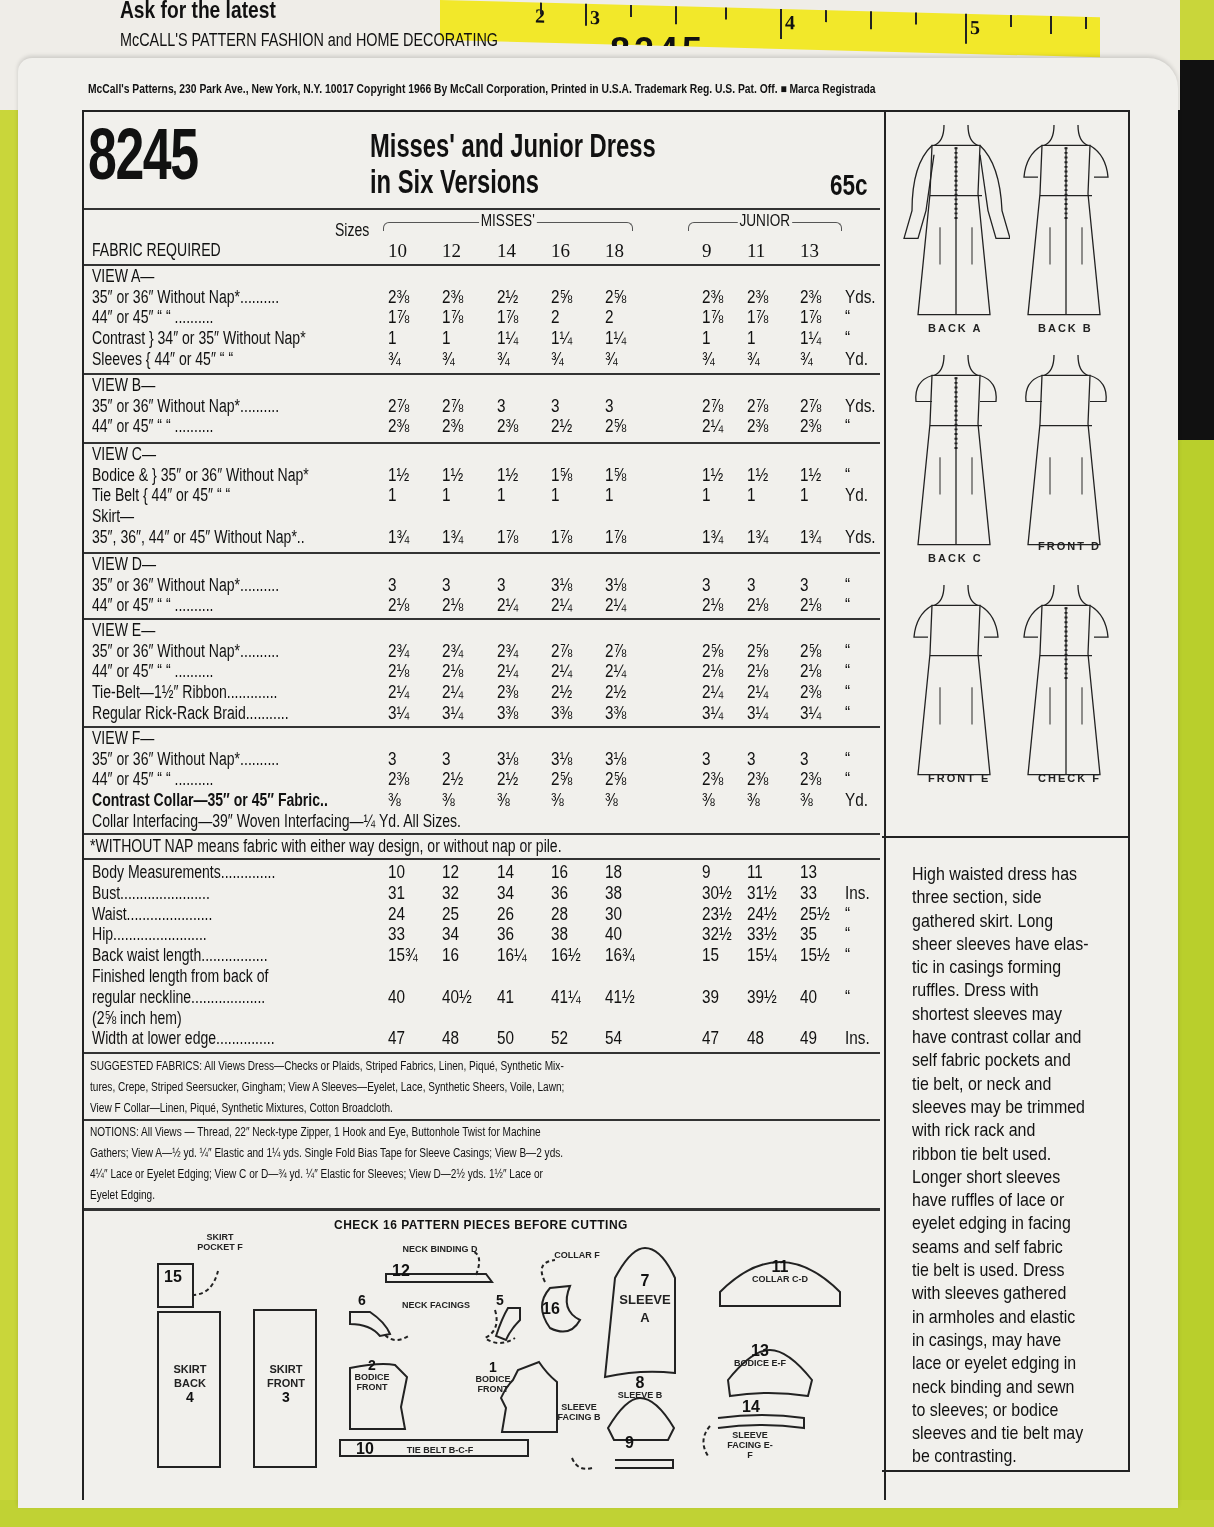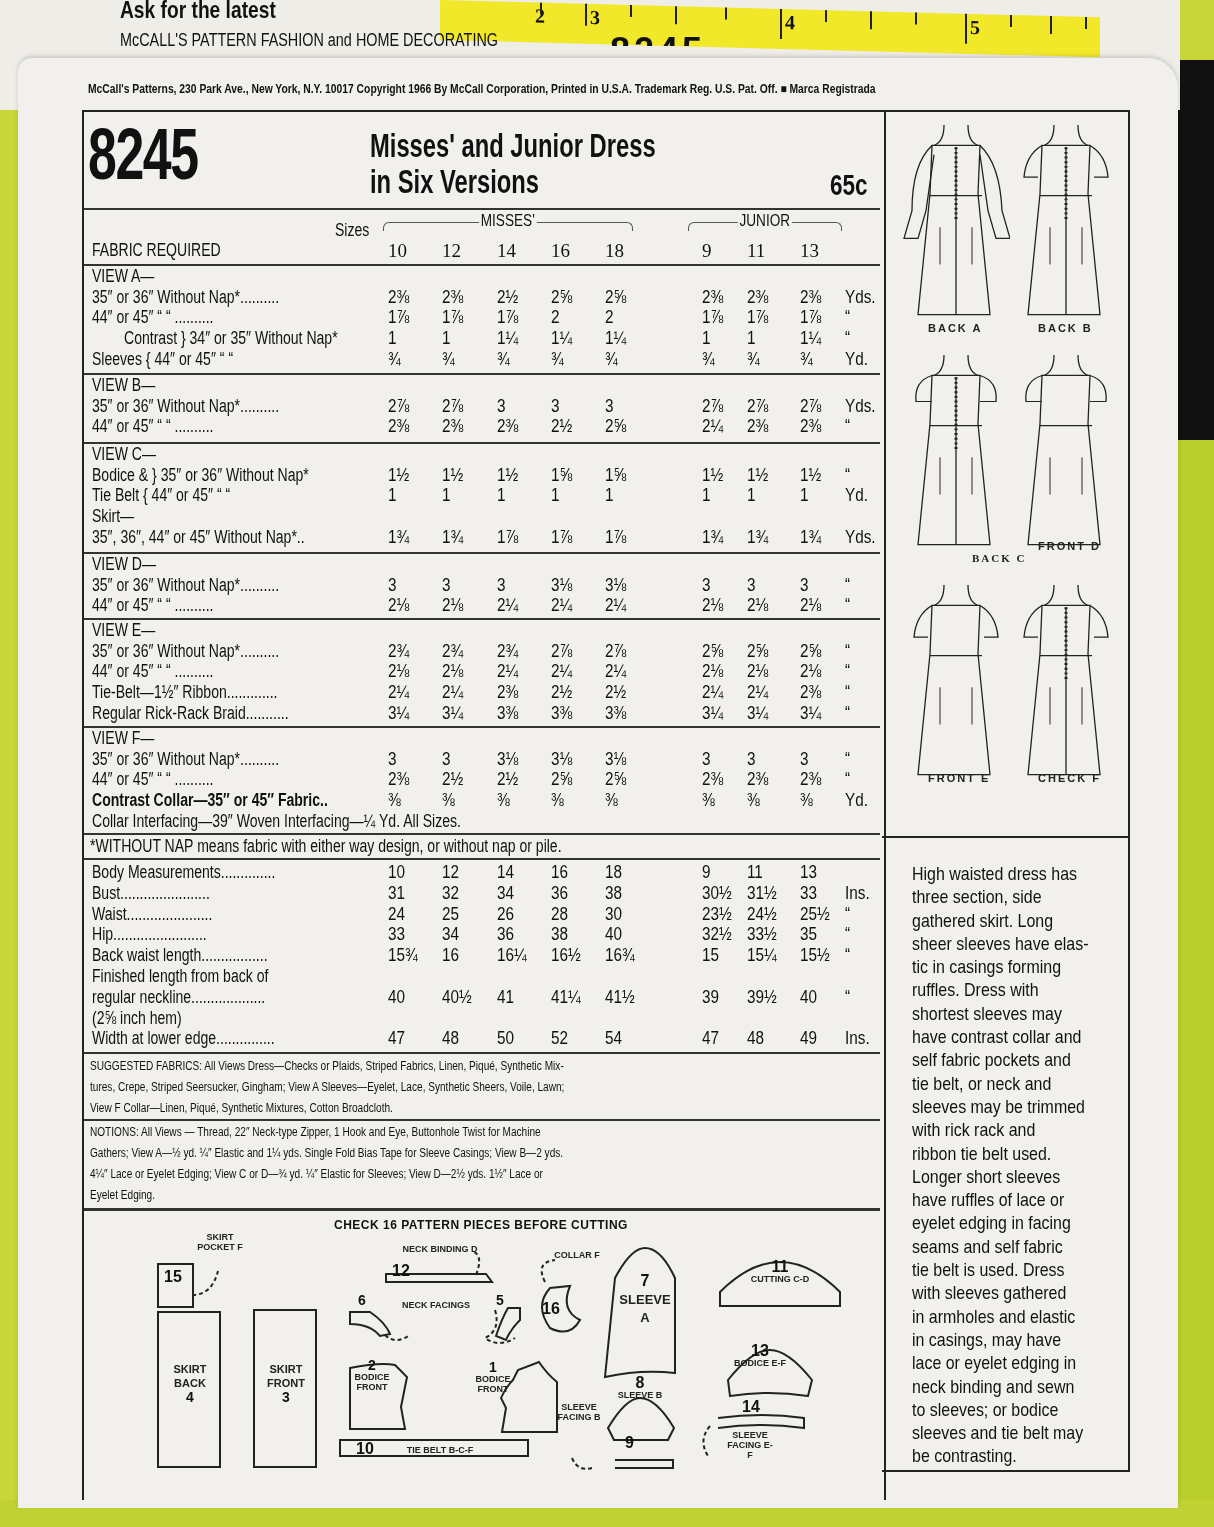--- a/index.html
+++ b/index.html
@@ -125,21 +125,21 @@
     <div class="t" style="left: 92px; top: 307.3px;"><span class="cond">44″ or 45″     “      “      ..........</span></div>
     <div class="c" style="left: 388px; top: 307.3px;">1⅞</div>
     <div class="c" style="left: 442px; top: 307.3px;">1⅞</div>
     <div class="c" style="left: 497px; top: 307.3px;">1⅞</div>
     <div class="c" style="left: 551px; top: 307.3px;">2</div>
     <div class="c" style="left: 605px; top: 307.3px;">2</div>
     <div class="c" style="left: 702px; top: 307.3px;">1⅞</div>
     <div class="c" style="left: 747px; top: 307.3px;">1⅞</div>
     <div class="c" style="left: 800px; top: 307.3px;">1⅞</div>
     <div class="c" style="left: 845px; top: 307.3px;">“</div>
-    <div class="t" style="left: 92px; top: 328.1px; margin-left: 32px;"><span class="cond">Contrast } 34″ or 35″ Without Nap*</span></div>
+    <div class="t" style="left: 92px; top: 328.1px;"><span class="cond">Contrast } 34″ or 35″ Without Nap*</span></div>
     <div class="c" style="left: 388px; top: 328.1px;">1</div>
     <div class="c" style="left: 442px; top: 328.1px;">1</div>
     <div class="c" style="left: 497px; top: 328.1px;">1¼</div>
     <div class="c" style="left: 551px; top: 328.1px;">1¼</div>
     <div class="c" style="left: 605px; top: 328.1px;">1¼</div>
     <div class="c" style="left: 702px; top: 328.1px;">1</div>
     <div class="c" style="left: 747px; top: 328.1px;">1</div>
     <div class="c" style="left: 800px; top: 328.1px;">1¼</div>
     <div class="c" style="left: 845px; top: 328.1px;">“</div>
     <div class="t" style="left: 92px; top: 348.9px;"><span class="cond">Sleeves  { 44″ or 45″     “      “</span></div>
@@ -454,21 +454,21 @@
 <div class="pl" style="left:352px;top:1360px;width:40px"><span class="pn" style="position:static;font-size:14px">2</span><br><span>BODICE FRONT</span></div>
 <div class="pl" style="left:470px;top:1362px;width:46px"><span class="pn" style="position:static;font-size:14px">1</span><br><span>BODICE FRONT</span></div>
 <div class="pn" style="left:356px;top:1440px">10</div>
 <div class="pl" style="left:400px;top:1445px;width:80px">TIE BELT B-C-F</div>
 <div class="pn" style="left:542px;top:1300px">16</div>
 <div class="pl" style="left:552px;top:1250px;width:50px">COLLAR F</div>
 <div class="pl" style="left:615px;top:1272px;width:60px;font-size:13px;line-height:18px"><span class="pn" style="position:static">7</span><br><span>SLEEVE A</span></div>
 <div class="pl" style="left:615px;top:1378px;width:50px"><span class="pn" style="position:static">8</span><br><span>SLEEVE B</span></div>
 <div class="pn" style="left:625px;top:1434px">9</div>
 <div class="pl" style="left:556px;top:1402px;width:46px">SLEEVE FACING B</div>
-<div class="pl" style="left:730px;top:1262px;width:100px"><span class="pn" style="position:static">11</span><br><span>CUTTING C-D</span></div>
+<div class="pl" style="left:730px;top:1262px;width:100px"><span class="pn" style="position:static">11</span><br><span>COLLAR C-D</span></div>
 <div class="pl" style="left:730px;top:1346px;width:60px"><span class="pn" style="position:static">13</span><br><span>BODICE E-F</span></div>
 <div class="pn" style="left:742px;top:1398px">14</div>
 <div class="pl" style="left:725px;top:1430px;width:50px">SLEEVE FACING E-F</div>
 
 <div id="sketches">
     <svg width="108" height="195" class="dress" style="left: 902px; top: 125px;">
       <g fill="none" stroke="#222" stroke-width="1.3" transform="translate(0,0) scale(1,0.93)">
         <path d="M42 0 q0 18 -10 22 M66 0 q0 18 10 22"></path>
         <path d="M30 22 h48 l-2 52 l12 130 h-72 l12 -130 z"></path>
         <path d="M28 76 h52"></path>
@@ -495,21 +495,21 @@
       <g fill="none" stroke="#222" stroke-width="1.3" transform="translate(0,0) scale(1,0.93)">
         <path d="M42 0 q0 18 -10 22 M66 0 q0 18 10 22"></path>
         <path d="M30 22 h48 l-2 52 l12 130 h-72 l12 -130 z"></path>
         <path d="M28 76 h52"></path>
         <path d="M30 22 q-18 6 -16 28 h16 M78 22 q18 6 16 28 h-16"></path>
         <path d="M54 24 v180"></path>
         <path d="M54 24 v80" stroke-dasharray="2 3" stroke-width="3"></path>
         <path d="M38 110 v40 M70 110 v40" stroke-width="1"></path>
       </g>
     </svg>
-    <div class="sketch-label" style="left: 972px; top: 552px; font-family: Liberation Serif, serif;">BACK C</div>
+    <div class="sketch-label" style="left: 928px; top: 552px;">BACK C</div>
     <svg width="108" height="195" class="dress" style="left: 1012px; top: 355px;">
       <g fill="none" stroke="#222" stroke-width="1.3" transform="translate(0,0) scale(1,0.93)">
         <path d="M42 0 q0 18 -10 22 M66 0 q0 18 10 22"></path>
         <path d="M30 22 h48 l-2 52 l12 130 h-72 l12 -130 z"></path>
         <path d="M28 76 h52"></path>
         <path d="M30 22 q-18 6 -16 28 h16 M78 22 q18 6 16 28 h-16"></path>
         <path d="M38 110 v40 M70 110 v40" stroke-width="1"></path>
       </g>
     </svg>
     <div class="sketch-label" style="left: 1038px; top: 540px;">FRONT D</div>

